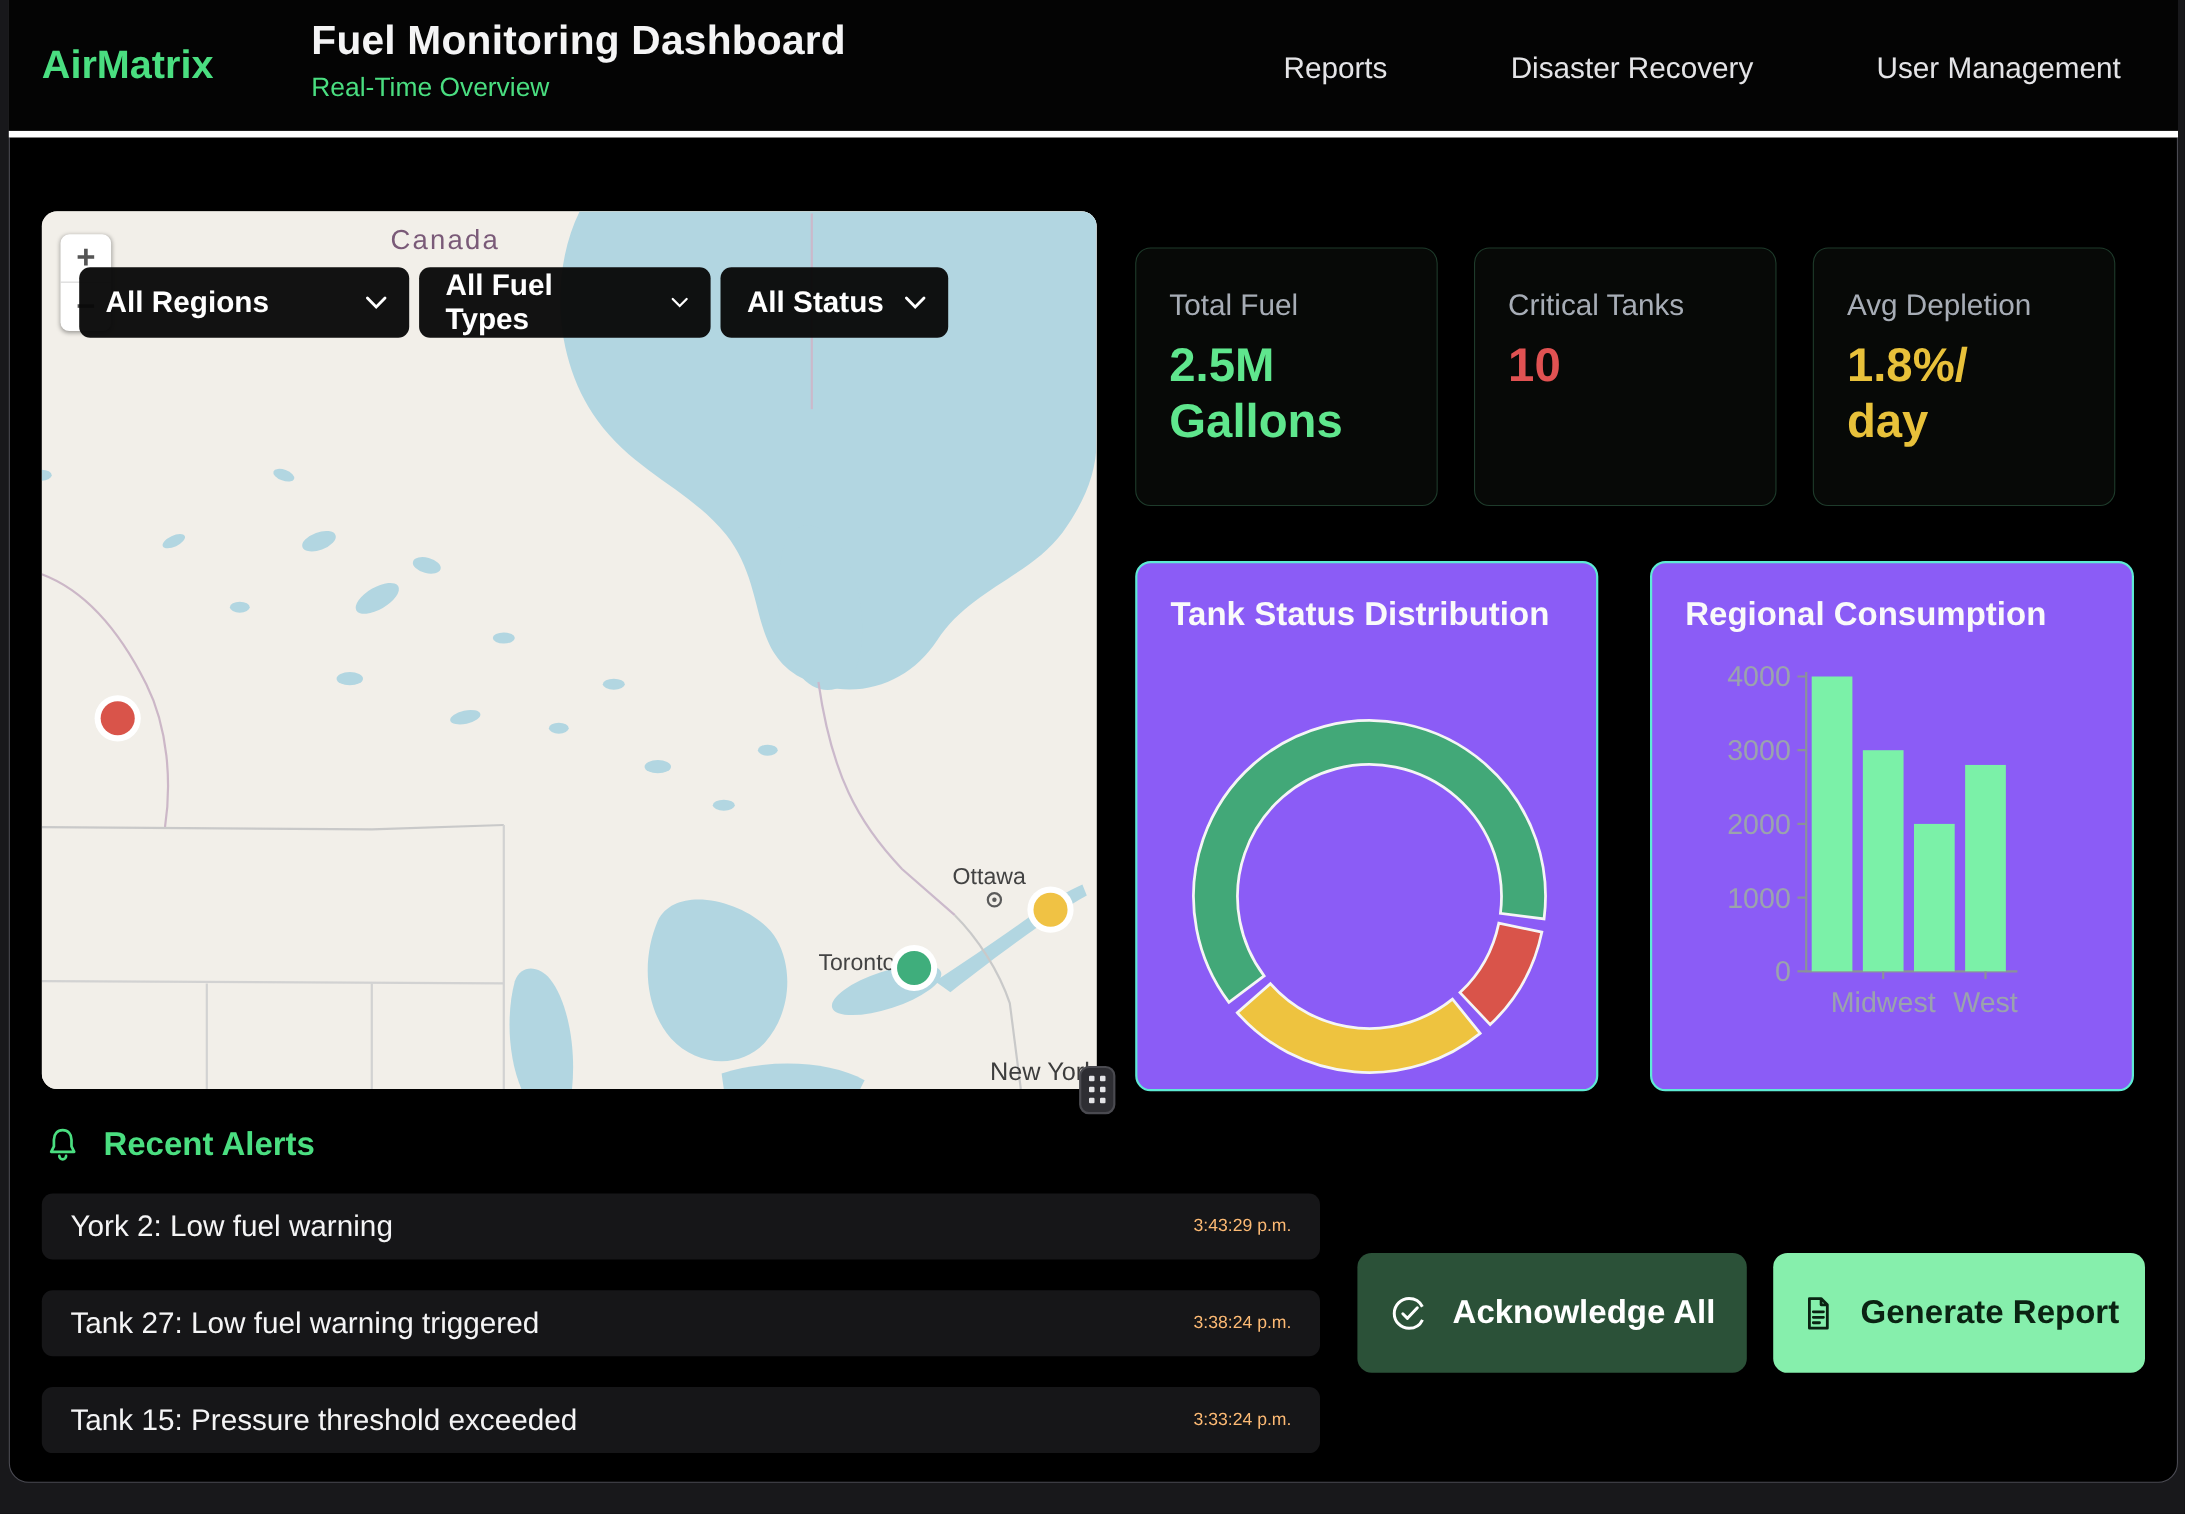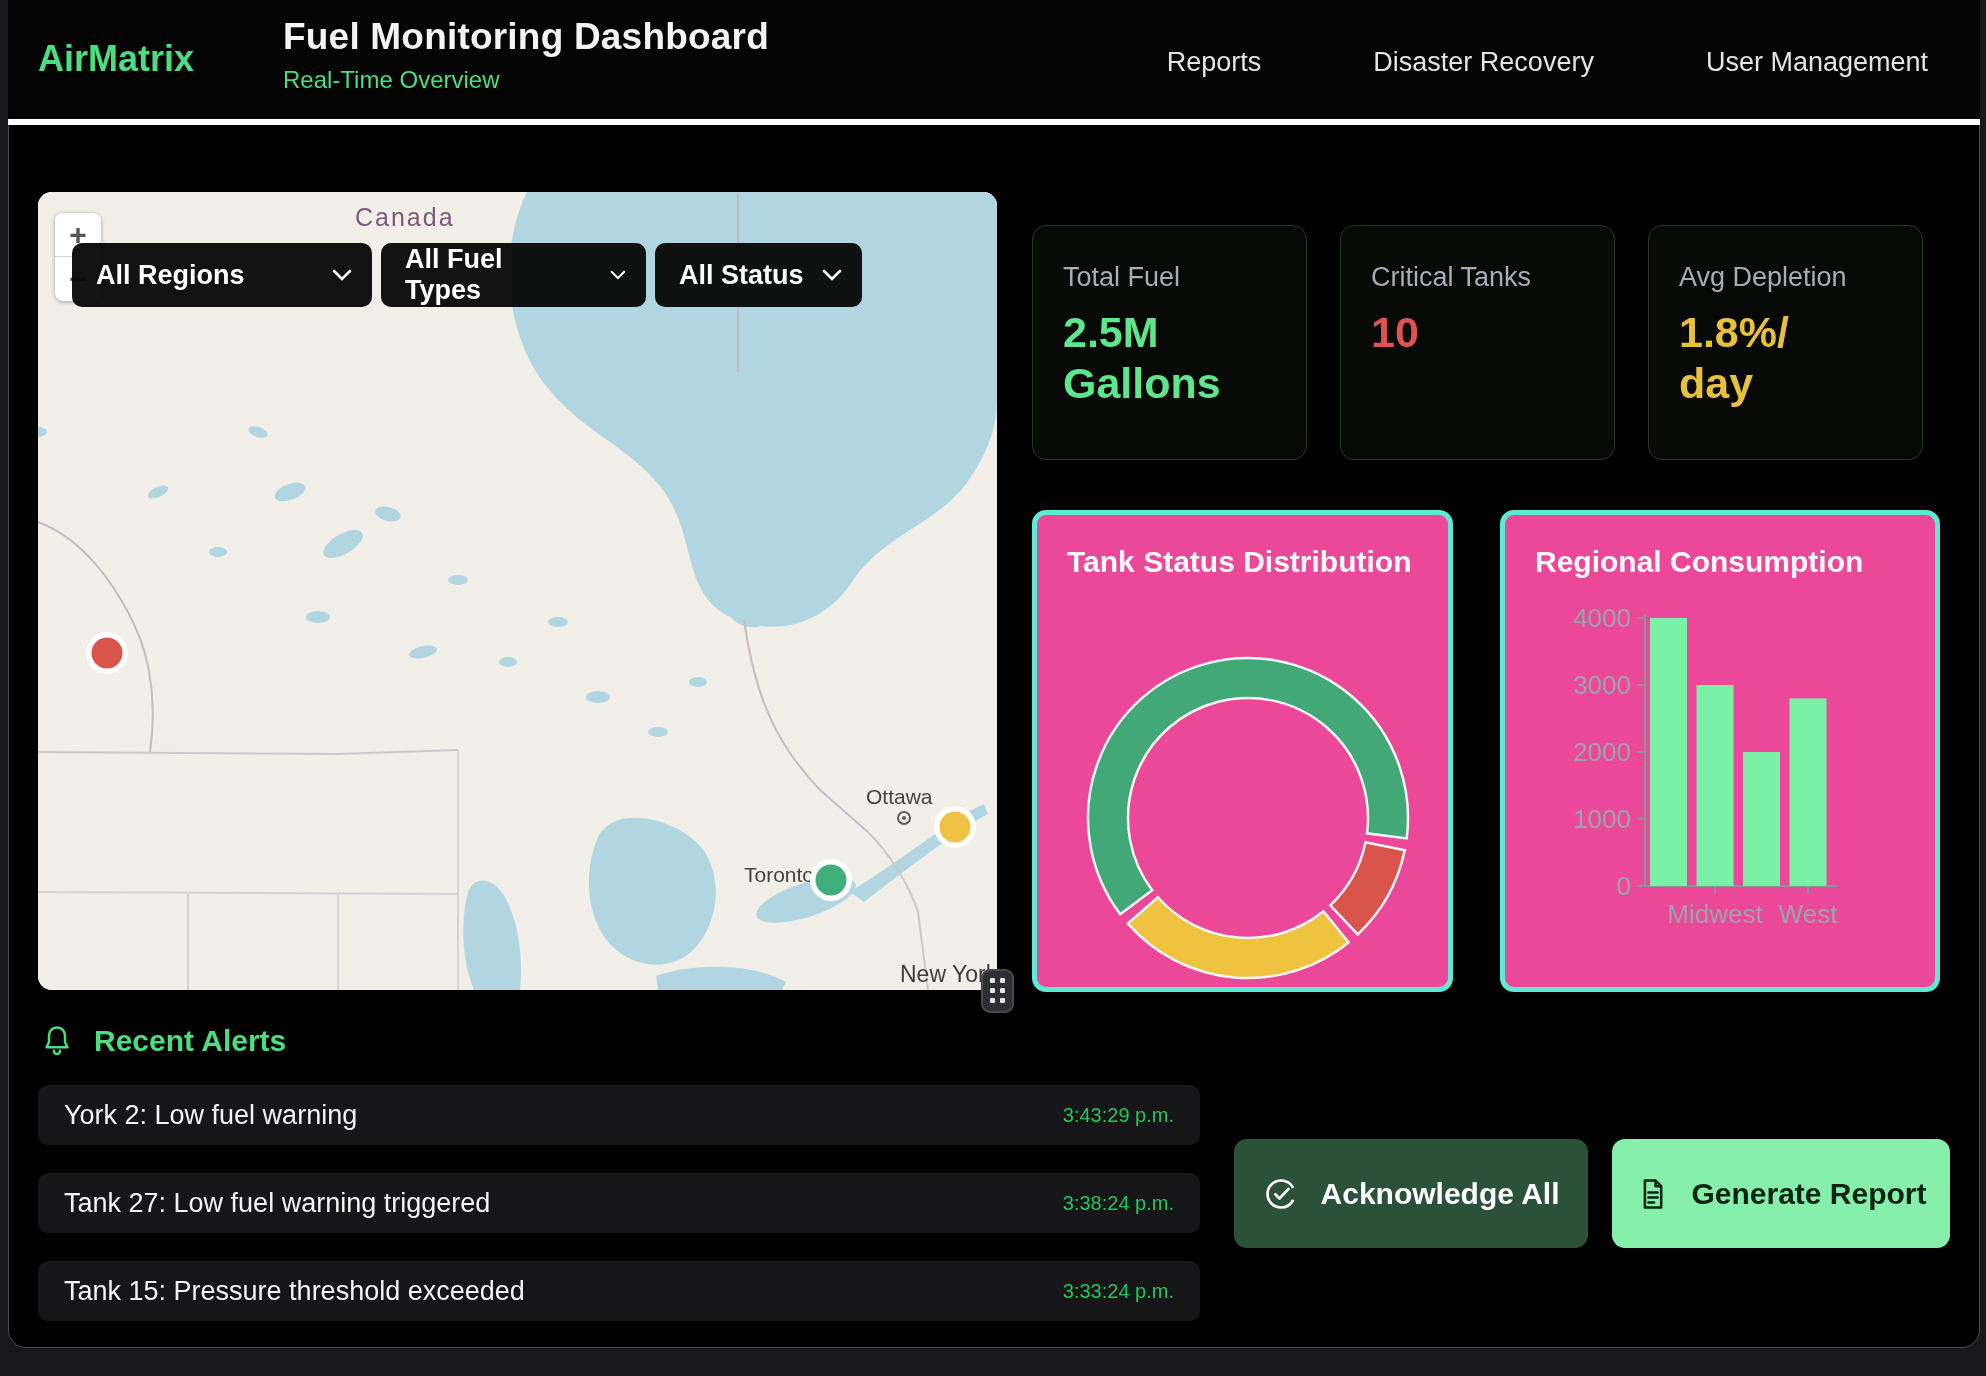--- a/index.html
+++ b/index.html
@@ -39,33 +39,33 @@
   .drag-handle i { background:#e4e4e7; width:5px; height:5px; border-radius:1px; }
 
   
   .stats { position:absolute; left:1032px; top:225px; width:892px; display:flex; gap:33px; z-index:2; }
   .stat-card { width:275px; height:235px; background:#070907; border:1px solid #1e3b2b;
                border-radius:14px; padding:36px 30px; }
   .stat-label { font-size:27px; color:#a7adb6; font-weight:500; }
   .stat-value { margin-top:14px; font-size:43px; font-weight:700; line-height:1.18; white-space:pre-line; }
 
   
-  .chart-card { position:absolute; background:#ec4899; border:5px solid #5eead4; border-radius:14px; z-index:2; }
+  .chart-card { position:absolute; background:#8b5cf6; border:2px solid #5eead4; border-radius:14px; z-index:2; }
   #donut-card { left:1032px; top:510px; width:421px; height:482px; }
   #bar-card   { left:1500px; top:510px; width:440px; height:482px; }
   .chart-title { position:absolute; left:30px; top:30px; font-size:30px; font-weight:700; color:#fafafa; }
 
   
   .alerts-head { position:absolute; left:42px; top:1024px; display:flex; align-items:center; gap:22px; z-index:2;}
   .alerts-title { font-size:30px; font-weight:700; color:#4ade80; }
   .alert-rows { position:absolute; left:38px; top:1085px; width:1162px; z-index:2; }
   .alert-row { height:60px; background:#161618; border-radius:10px; margin-bottom:28px;
                display:flex; align-items:center; justify-content:space-between; padding:0 26px; }
   .alert-msg { font-size:27px; color:#f4f4f5; }
-  .alert-time { font-size:20px; color:#22c55e; }
+  .alert-time { font-size:16px; color:#fdba74; }
 
   .actions { position:absolute; left:1234px; top:1139px; display:flex; gap:24px; z-index:2;border-radius:10px; }
   .btn { height:109px; border-radius:13px; display:flex; align-items:center; justify-content:center;
          gap:22px; font-size:30px; font-weight:700; cursor:pointer; border:none; }
   .btn-ack { width:354px; background:#2b5138; color:#fff; }
   .btn-report { width:338px; background:#86efac; color:#0a2312; }
 </style>
 </head>
 <body>
 

